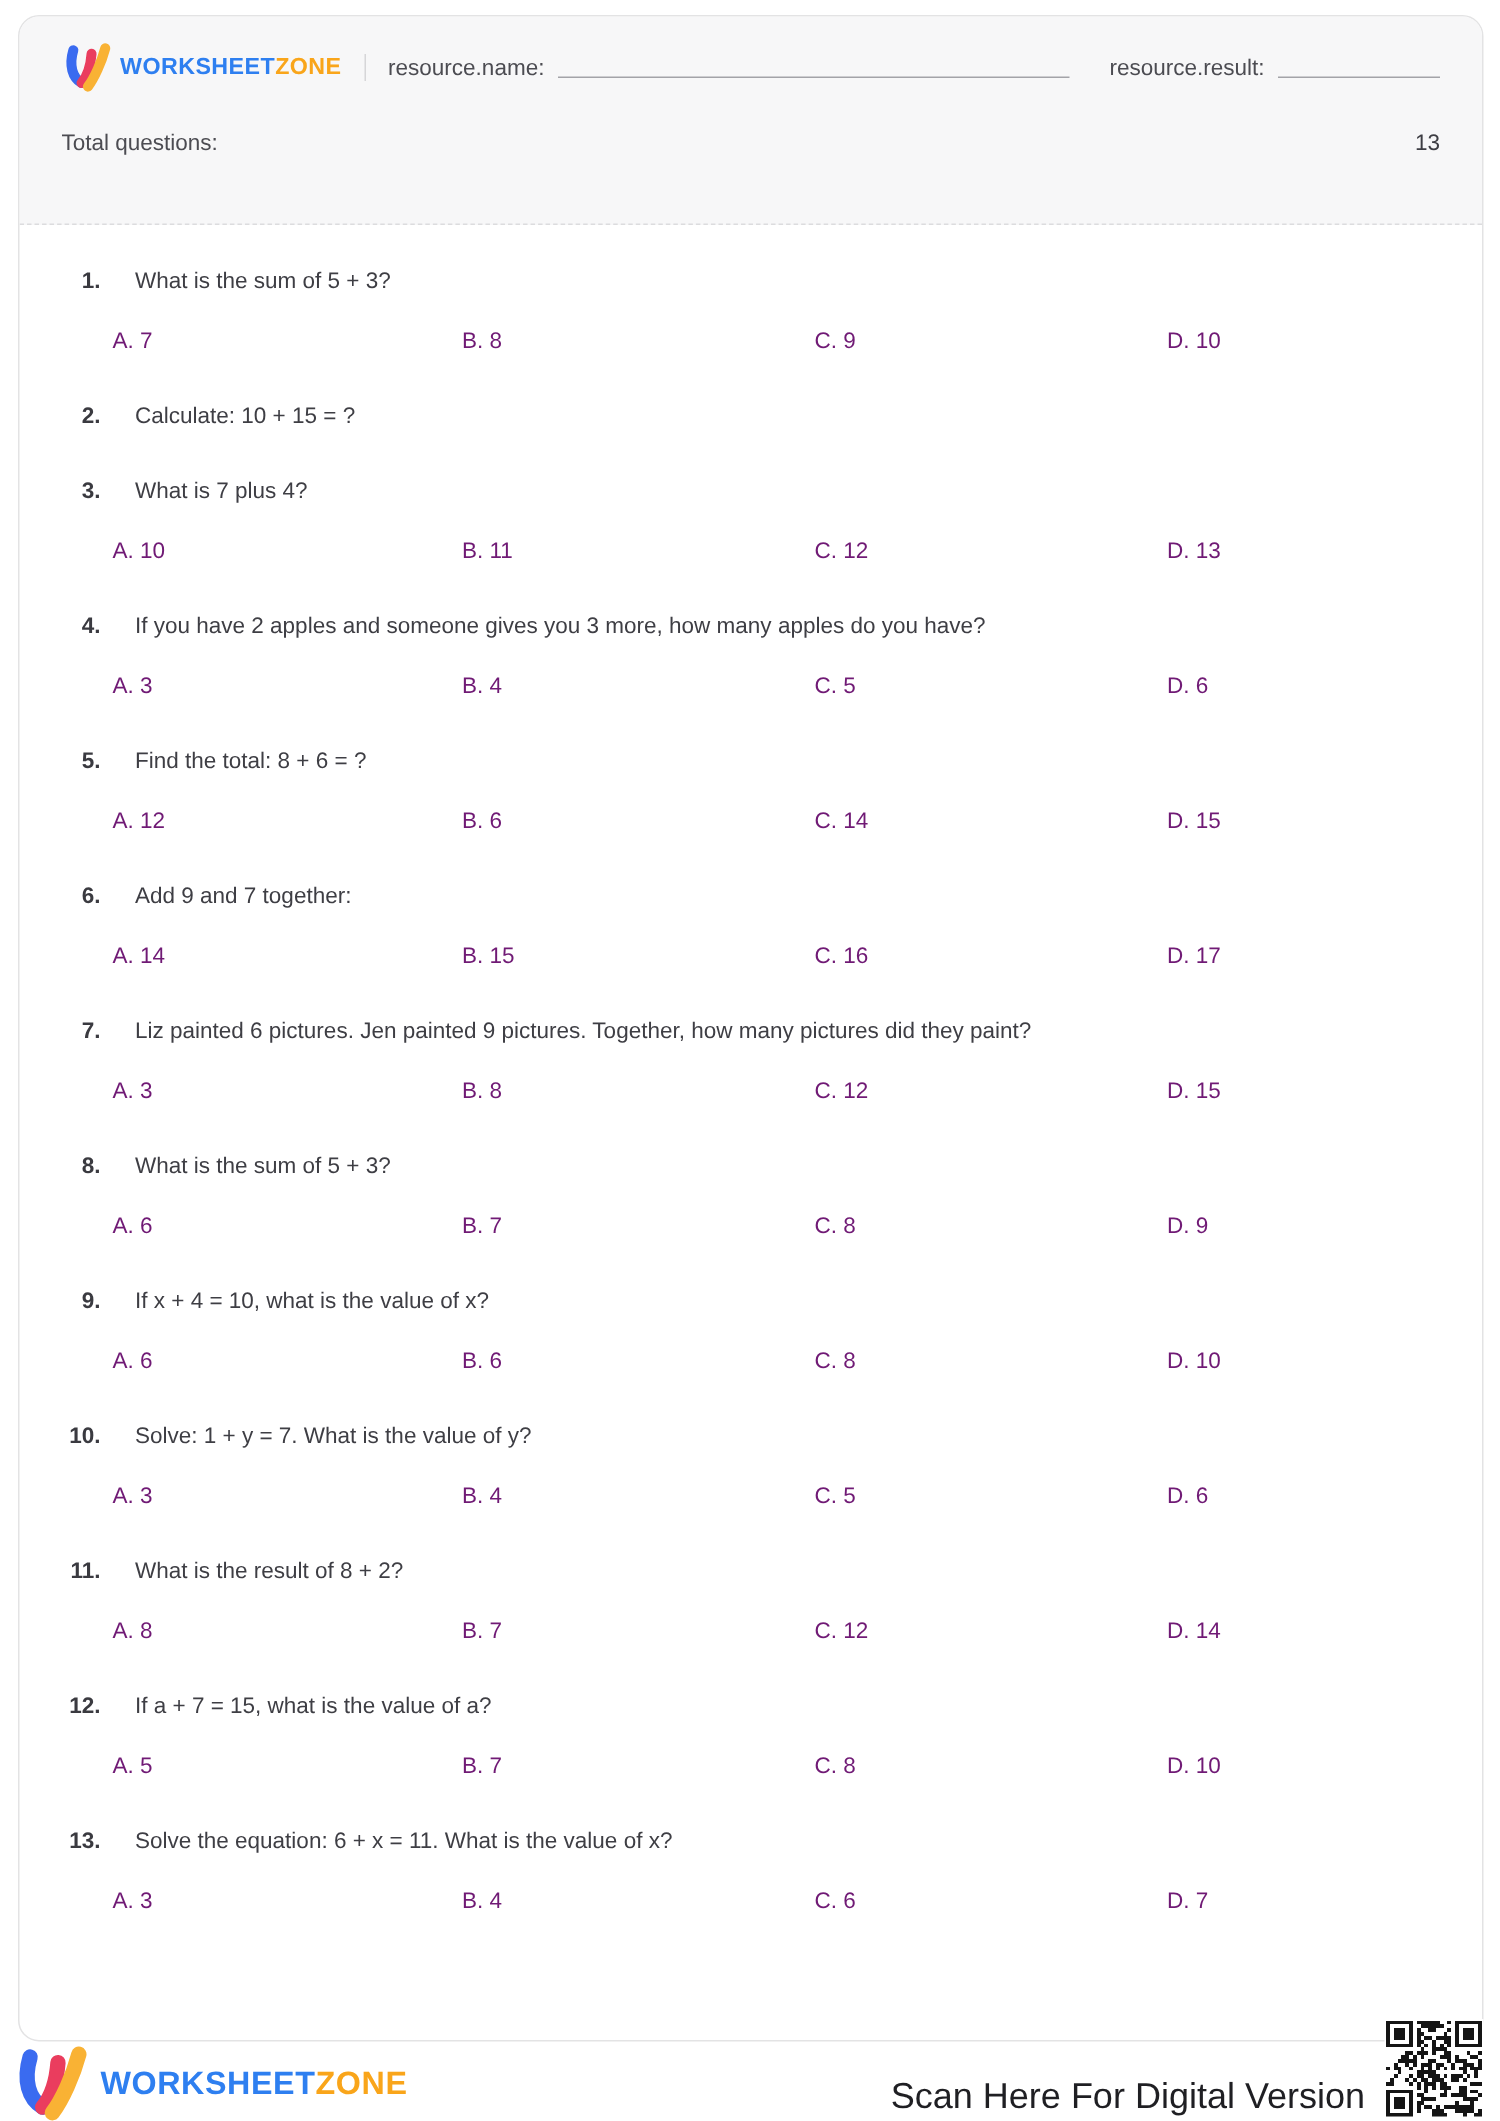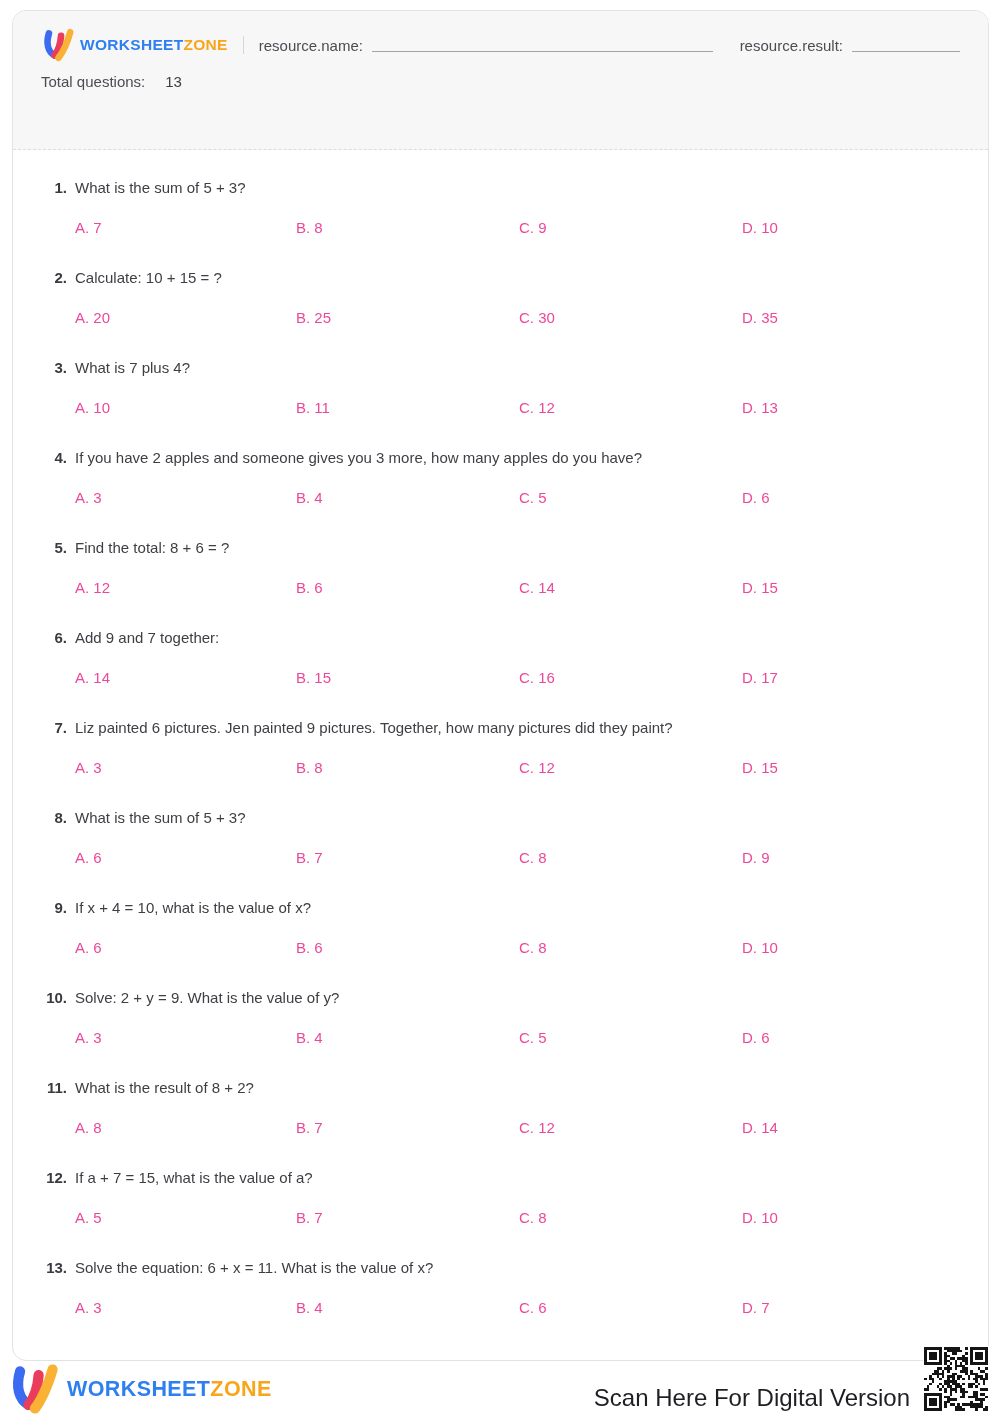--- a/index.html
+++ b/index.html
@@ -38,34 +38,34 @@
   .lt-orange { color: #f9a51a; }
 
   .vdivider { width: 1px; height: 18px; background: #d6d6d8; margin: 0 15px; flex: 0 0 auto; }
 
   .res-label { font-size: 15px; color: #4c4c52; white-space: nowrap; }
   .write-line { border-bottom: 1px solid #a3a3a8; height: 13px; }
   .name-line  { flex: 1 1 auto; margin: 0 27px 0 9px; }
   .grade-line { width: 108px; margin-left: 9px; flex: 0 0 auto; }
 
   .quiz-title { margin-top: 17px; font-size: 16px; font-weight: 700; color: #2d2d33; }
-  .quiz-total { margin-top: 9px; font-size: 15px; color: #4c4c52; display: flex; }
+  .quiz-total { margin-top: 23px; font-size: 15px; color: #4c4c52; display: flex; justify-content: space-between; }
   .quiz-total .total-num { margin-left: 20px; color: #3e3e44; }
 
   
   .card-body { padding: 28px 28px 0 28px; }
   .question { margin-bottom: 30px; }
   .q-line { display: flex; font-size: 15px; line-height: 20px; color: #3e3e44; }
   .q-num { flex: 0 0 26px; min-width: 26px; text-align: right; font-weight: 700; margin-right: 8px; color: #3a3a40; }
-  .q-text { flex: 1 1 auto; }
+  .q-text { flex: 1 1 auto; margin-left: 15px; }
   .opts {
     display: grid;
     grid-template-columns: 221px 223px 223px 1fr;
     margin: 20px 0 0 34px;
-    font-size: 15px; line-height: 20px; color: #ec4899;
+    font-size: 15px; line-height: 20px; color: #701a75; gap: 12px;
   }
 
   
   .footer {
     position: absolute; left: 8px; top: 1364px;
     width: 984px; height: 50px;
     display: flex; align-items: center;
   }
   .footer .logo-text { font-size: 21.5px; margin-left: 7px; letter-spacing: 0.4px; }
   .scan-text {
@@ -128,26 +128,20 @@
         <span class="opt">C. 9</span>
         <span class="opt">D. 10</span>
       </div>
     </div>
 
     <div class="question">
       <div class="q-line">
         <span class="q-num">2.</span>
         <span class="q-text">Calculate: 10 + 15 = ?</span>
       </div>
-      <div class="opts">
-        <span class="opt">A. 20</span>
-        <span class="opt">B. 25</span>
-        <span class="opt">C. 30</span>
-        <span class="opt">D. 35</span>
-      </div>
     </div>
 
     <div class="question">
       <div class="q-line">
         <span class="q-num">3.</span>
         <span class="q-text">What is 7 plus 4?</span>
       </div>
       <div class="opts">
         <span class="opt">A. 10</span>
         <span class="opt">B. 11</span>
@@ -230,21 +224,21 @@
         <span class="opt">A. 6</span>
         <span class="opt">B. 6</span>
         <span class="opt">C. 8</span>
         <span class="opt">D. 10</span>
       </div>
     </div>
 
     <div class="question">
       <div class="q-line">
         <span class="q-num">10.</span>
-        <span class="q-text">Solve: 2 + y = 9. What is the value of y?</span>
+        <span class="q-text">Solve: 1 + y = 7. What is the value of y?</span>
       </div>
       <div class="opts">
         <span class="opt">A. 3</span>
         <span class="opt">B. 4</span>
         <span class="opt">C. 5</span>
         <span class="opt">D. 6</span>
       </div>
     </div>
 
     <div class="question">

